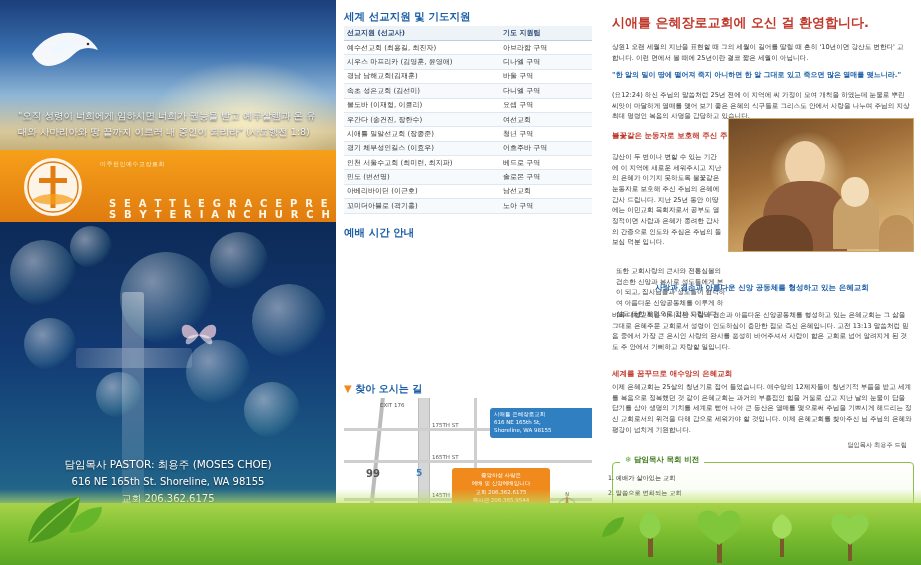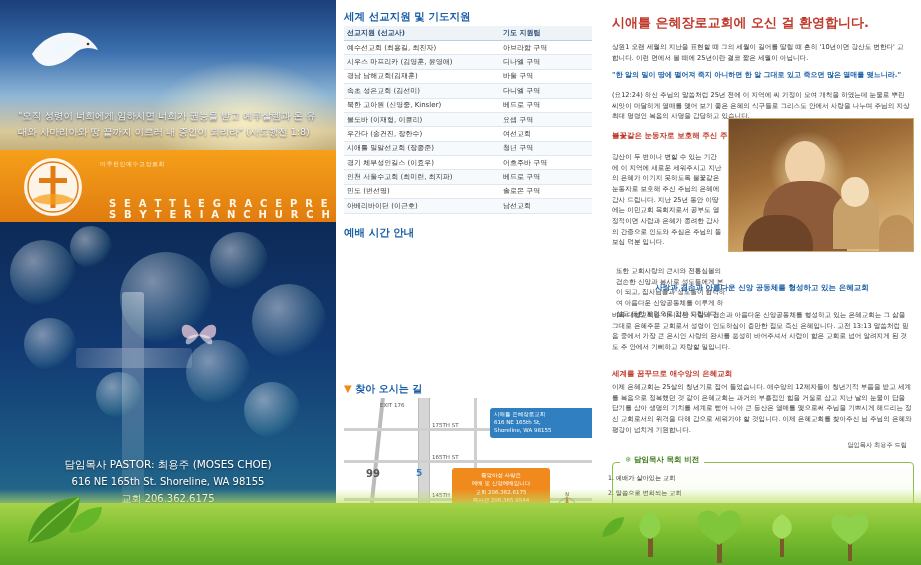--- a/index.html
+++ b/index.html
@@ -170,24 +170,20 @@
           </tr>
           <tr>
             <td>경남 남해교회(김재훈)</td>
             <td class="c2">바울 구역</td>
           </tr>
           <tr>
             <td>속초 성은교회 (김선미)</td>
             <td class="c2">다니엘 구역</td>
           </tr>
           <tr>
-            <td>북한 고아원 (신영중, Kinsler)</td>
-            <td class="c2">베드로 구역</td>
-          </tr>
-          <tr>
             <td>몰도바 (이재형, 이클리)</td>
             <td class="c2">요셉 구역</td>
           </tr>
           <tr>
             <td>우간다 (송건진, 장한수)</td>
             <td class="c2">여선교회</td>
           </tr>
           <tr>
             <td>시애틀 밀알선교회 (장종준)</td>
             <td class="c2">청년 구역</td>
@@ -200,20 +196,24 @@
             <td>인천 서울수고회 (최미련, 최지파)</td>
             <td class="c2">베드로 구역</td>
           </tr>
           <tr>
             <td>민도 (변선명)</td>
             <td class="c2">솔로몬 구역</td>
           </tr>
           <tr>
             <td>아베리바이딘 (이근호)</td>
             <td class="c2">남선교회</td>
+          </tr>
+          <tr>
+            <td>꼬미더아블로 (곽기홍)</td>
+            <td class="c2">노아 구역</td>
           </tr>
         </tbody>
     </table>
 
     <div class="mid-title2">예배 시간 안내</div>
 
     <div class="svc" id="svc0" style="left:345px;top:244px;width:122px;">
       <div class="hd">장년부</div>
       <div class="bd">
           <div class="row">

